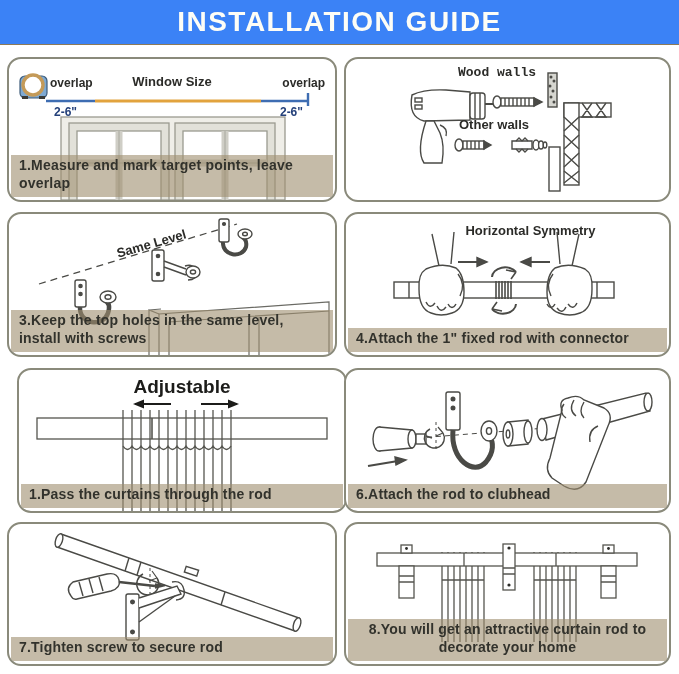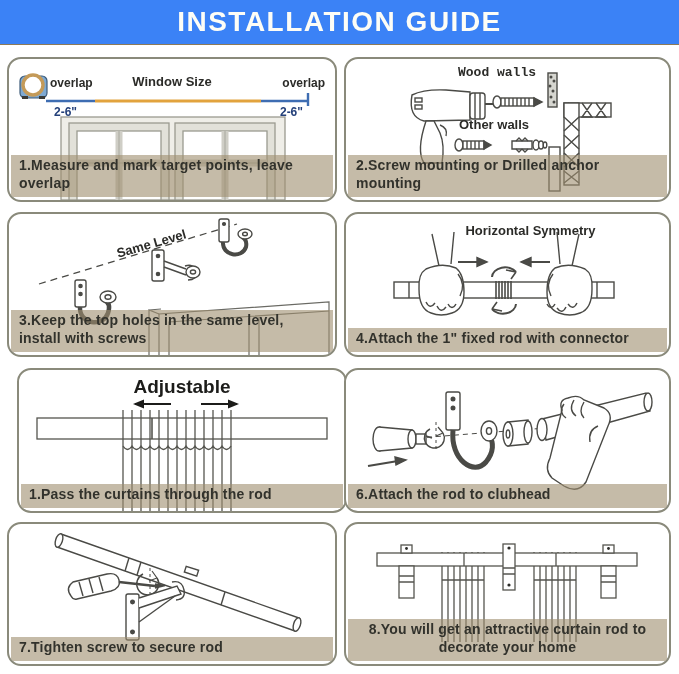--- a/index.html
+++ b/index.html
@@ -142,21 +142,20 @@
         <rect x="218" y="44" width="47" height="14" fill="#fff"></rect>
         <path d="M222,44 l10,14 l-10,0 l10,-14 M236,44 l10,14 l-10,0 l10,-14 M250,44 l10,14 l-10,0 l10,-14"></path>
         <rect x="218" y="44" width="15" height="82" fill="#fff"></rect>
         <path d="M218,58 l15,14 M233,58 l-15,14 M218,76 l15,14 M233,76 l-15,14 M218,94 l15,14 M233,94 l-15,14 M218,112 l15,12 M233,112 l-15,12"></path>
         <rect x="203" y="88" width="11" height="44" fill="#fff"></rect>
       </g>
     </g>
   </svg>
   <span class="lbl lbl-13" style="left:112px;top:6px;font-family:Liberation Mono, monospace;">Wood walls</span>
   <span class="lbl lbl-13" style="left:113px;top:58px;">Other walls</span>
-  <div class="caption">2.Screw mounting or Drilled anchor mounting</div>
 </div>
 
 <div class="panel p3">
   <svg viewBox="0 0 326 141" preserveAspectRatio="none">
     <line x1="30" y1="70" x2="228" y2="10" stroke="#4a4a46" stroke-width="1.3" stroke-dasharray="7,5"></line>
     <g fill="#ffffff" stroke="#4a4a46" stroke-width="1.4">
       <g>
         <rect x="66" y="66" width="11" height="27" rx="2"></rect>
         <circle cx="71.5" cy="72" r="1.6" fill="#4a4a46"></circle>
         <circle cx="71.5" cy="80" r="1.6" fill="#4a4a46"></circle>

